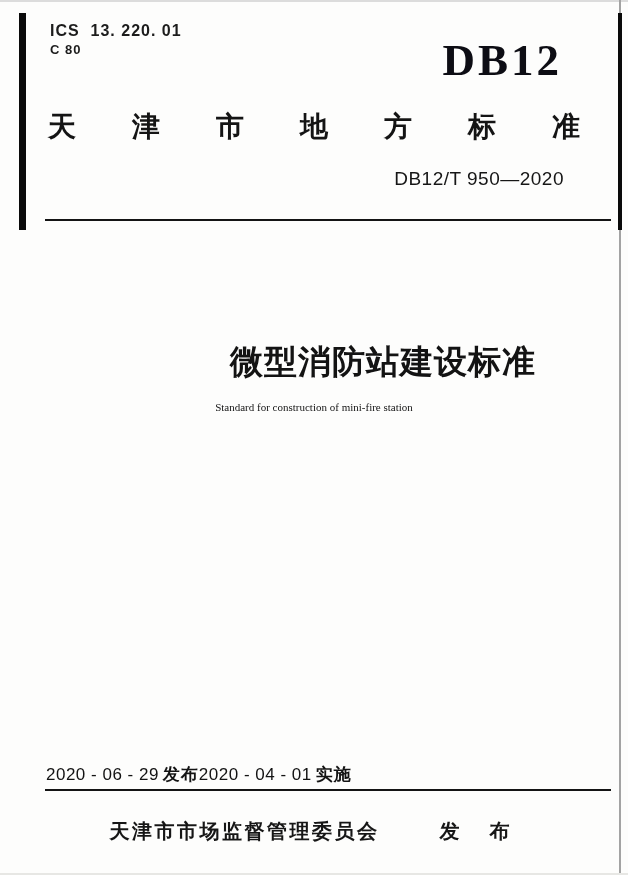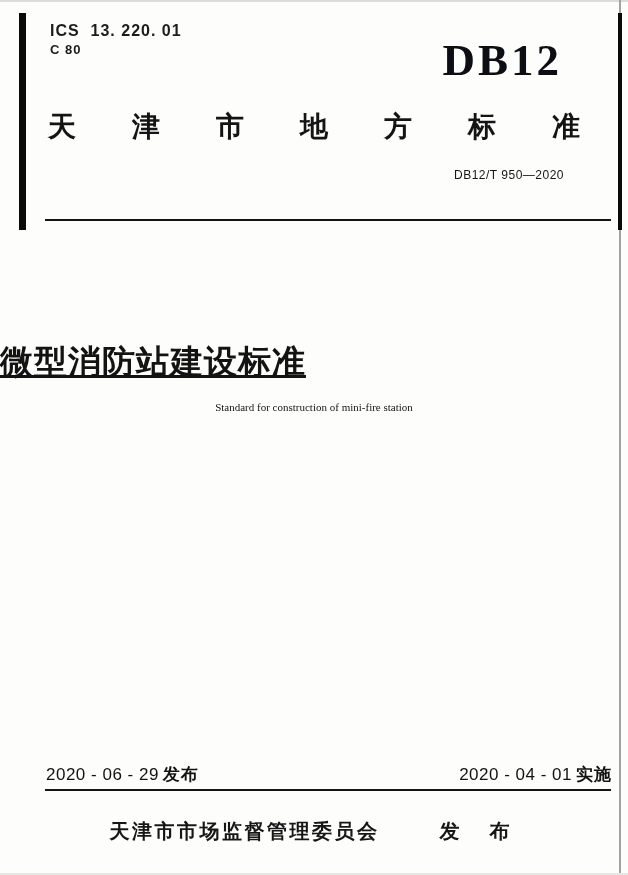--- a/index.html
+++ b/index.html
@@ -56,47 +56,46 @@
   }
   .stdtype {
     position: absolute; left: 48px; top: 112px; width: 532px;
     font-size: 28px; font-weight: bold; line-height: 1.1;
     color: #141414;
     text-align: justify;
     text-align-last: justify;
   }
   .docnum {
     position: absolute; right: 64px; top: 168px;
-    font-size: 12px; letter-spacing: 0.5px; color: #161616;
+    font-size: 19px; letter-spacing: 0.5px; color: #161616;
     white-space: pre;
   }
   .rule {
     position: absolute; left: 45px; width: 566px; height: 2px;
     background: #141414;
   }
   .rule-top { top: 219px; }
   .rule-bottom { top: 789px; }
   
   .title-cn {
     position: absolute; left: 0; top: 340px; width: 536px;
-    text-align: left;
+    text-align: right;
     font-size: 33px; font-weight: bold; letter-spacing: 1px;
     color: #131313;
-    text-decoration: underline;
   }
   .title-en {
     position: absolute; left: 0; top: 401px; width: 628px;
     text-align: center;
     font-family: "Liberation Serif", serif;
     font-size: 11px; color: #141414;
   }
   
   .dates {
     position: absolute; left: 46px; top: 763px; width: 566px;
-    display: flex; justify-content: space-between; align-items: baseline;
+    display: flex; align-items: baseline;
     font-size: 17px; color: #131313;
   }
   .date-num { letter-spacing: 0.5px; white-space: pre; }
   .date-label { font-weight: bold; margin-left: 4px; letter-spacing: 1px; }
   
   .pubrow {
     position: absolute; left: 0; top: 818px; width: 628px;
     display: flex; justify-content: center; align-items: center;
     gap: 60px;
     font-size: 20px; font-weight: bold; color: #161616;

